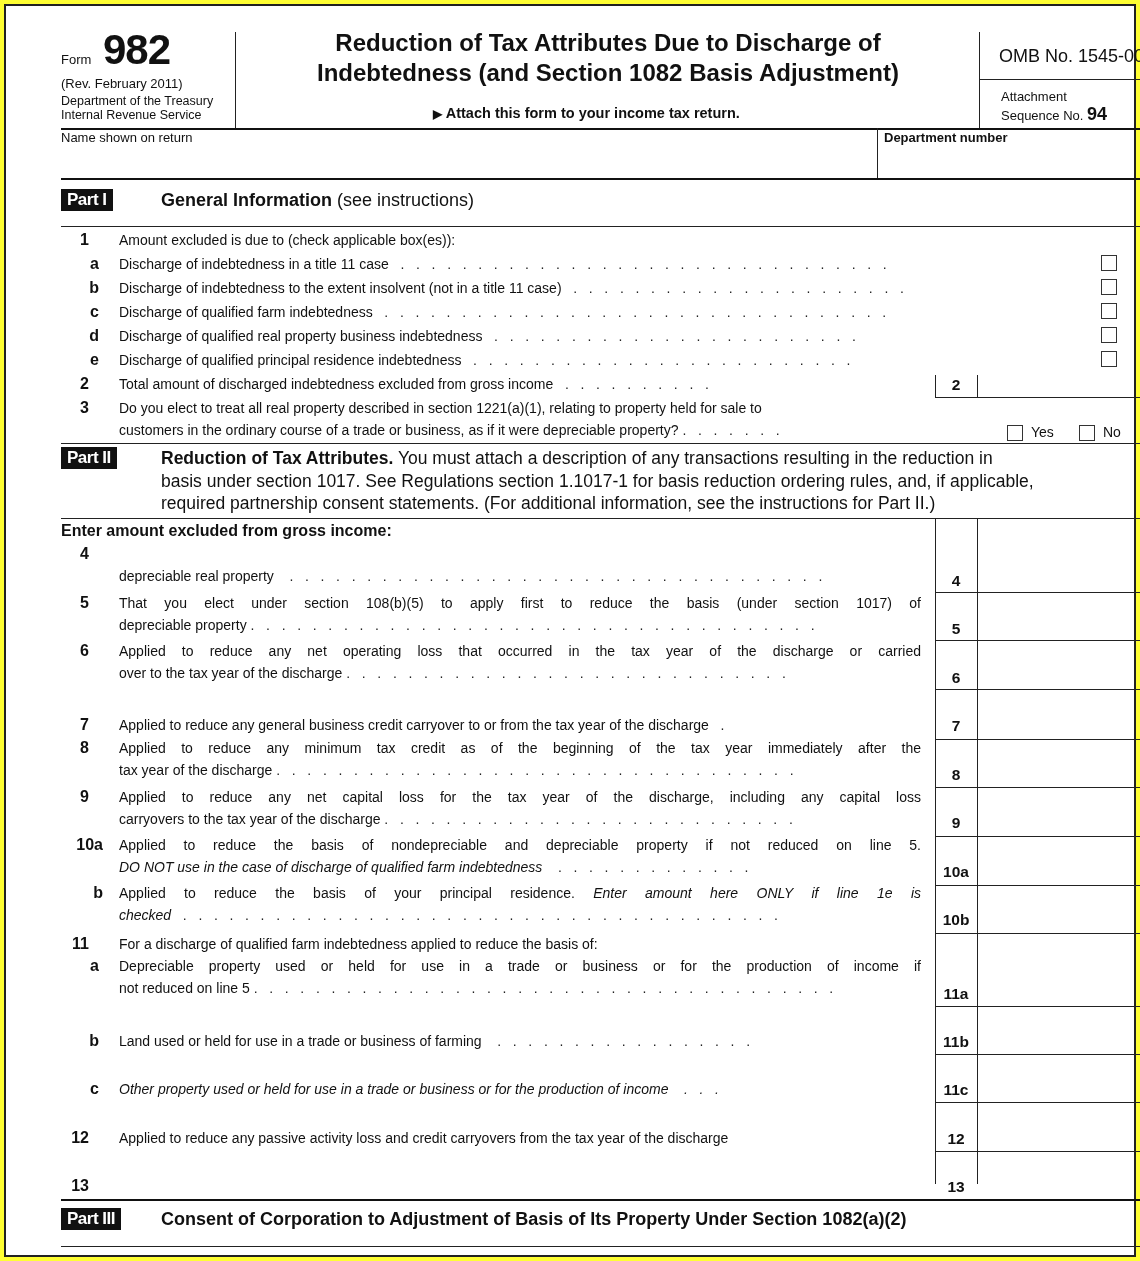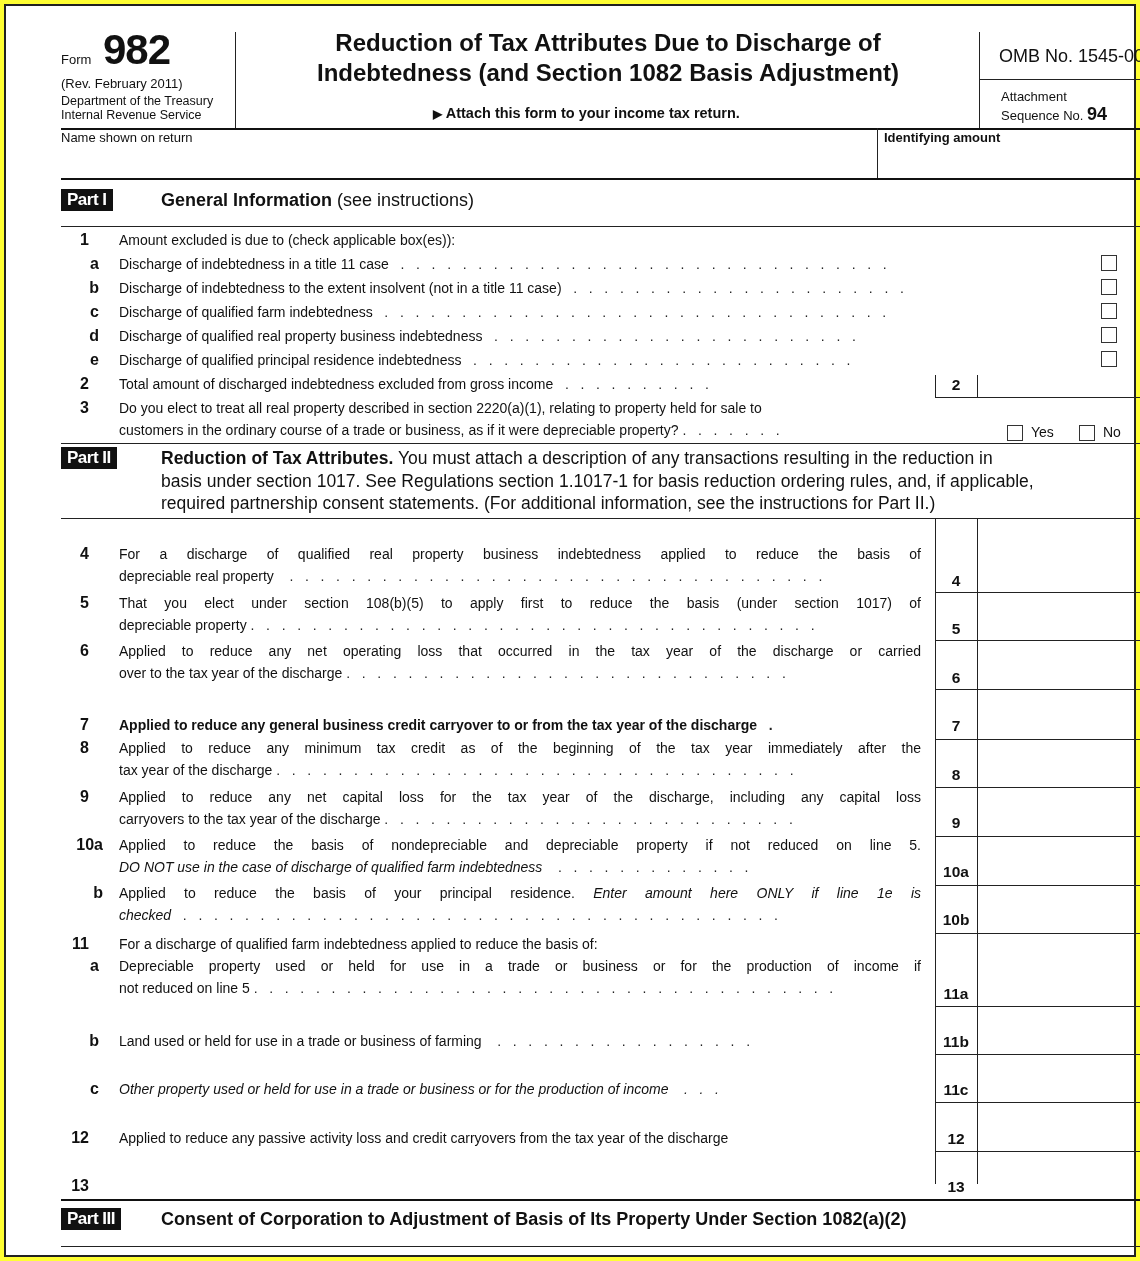--- a/index.html
+++ b/index.html
@@ -75,21 +75,21 @@
   <div class="abs label-sm" style="left:960px;top:98px;">
     <span>Sequence No.</span>
     <span class="seq-num">94</span>
   </div>
 
   <div class="hline thick" style="left:20px;top:122px;width:1092px;"></div>
 
   <div class="abs label-sm" style="left:20px;top:124px;">Name shown on return</div>
   <input class="amt" style="left: 20px; top: 140px; width: 810px; height: 28px;" type="text">
   <div class="vline" style="left:836px;top:122px;height:50px;"></div>
-  <div class="abs label-sm-b" style="left:843px;top:124px;">Identifying amount</div>
+  <div class="abs label-sm-b" style="left:843px;top:124px;">Department number</div>
   <input class="amt" style="left: 843px; top: 140px; width: 268px; height: 28px;" type="text">
   <div class="hline thick" style="left:20px;top:172px;width:1092px;"></div>
 
   <div class="part-badge" style="left:20px;top:183px;">Part I</div>
   <div class="abs part-title" style="left:120px;top:184px;">
     <b>General Information</b><span> (see instructions)</span>
   </div>
   <div class="hline" style="left:20px;top:220px;width:1092px;"></div>
 
   <div class="ln" style="left:8px;top:225px;">1</div>
@@ -117,61 +117,61 @@
 
   <div class="ln" style="left:8px;top:369px;">2</div>
   <div class="txt" style="left:78px;top:367px;"><span>Total amount of discharged indebtedness excluded from gross income</span><span class="dots">&nbsp;&nbsp;&nbsp;.&nbsp;&nbsp;&nbsp;.&nbsp;&nbsp;&nbsp;.&nbsp;&nbsp;&nbsp;.&nbsp;&nbsp;&nbsp;.&nbsp;&nbsp;&nbsp;.&nbsp;&nbsp;&nbsp;.&nbsp;&nbsp;&nbsp;.&nbsp;&nbsp;&nbsp;.&nbsp;&nbsp;&nbsp;.</span></div>
   <div class="vline" style="left:894px;top:369px;height:22px;"></div>
   <div class="boxlabel" style="left:894px;top:370px;">2</div>
   <div class="vline" style="left:936px;top:369px;height:22px;"></div>
   <input class="amt" style="left: 938px; top: 369px; width: 172px; height: 21px;" type="text" value="">
   <div class="hline" style="left:894px;top:391px;width:218px;"></div>
 
   <div class="ln" style="left:8px;top:393px;">3</div>
-  <div class="txt" style="left:78px;top:391px;">Do you elect to treat all real property described in section 2220(a)(1), relating to property held for sale to</div>
+  <div class="txt" style="left:78px;top:391px;">Do you elect to treat all real property described in section 1221(a)(1), relating to property held for sale to</div>
   <div class="txt" style="left:78px;top:413px;"><span>customers in the ordinary course of a trade or business, as if it were depreciable property?</span><span class="dots">&nbsp;.&nbsp;&nbsp;&nbsp;.&nbsp;&nbsp;&nbsp;.&nbsp;&nbsp;&nbsp;.&nbsp;&nbsp;&nbsp;.&nbsp;&nbsp;&nbsp;.&nbsp;&nbsp;&nbsp;.</span></div>
   <div class="chk" style="left:966px;top:419px;"></div>
   <div class="txt" style="left:990px;top:415px;">Yes</div>
   <div class="chk" style="left:1038px;top:419px;"></div>
   <div class="txt" style="left:1062px;top:415px;">No</div>
   <div class="hline" style="left:20px;top:437px;width:1092px;"></div>
 
   <div class="part-badge" style="left:20px;top:441px;">Part II</div>
   <div class="txt" style="left:120px;top:441px;font-size:17.5px;width:992px;"><b>Reduction of Tax Attributes.</b><span> You must attach a description of any transactions resulting in the reduction in</span></div>
   <div class="txt" style="left:120px;top:464px;font-size:17.5px;text-align:center;">basis under section 1017. See Regulations section 1.1017-1 for basis reduction ordering rules, and, if applicable,</div>
   <div class="txt" style="left:120px;top:486px;font-size:17.5px;">required partnership consent statements. (For additional information, see the instructions for Part II.)</div>
   <div class="hline" style="left:20px;top:512px;width:1092px;"></div>
 
+  <div class="txt" style="left:20px;top:514px;font-weight:bold;font-size:16px;">Enter amount excluded from gross income:</div>
 
   <div class="vline" style="left:894px;top:512px;height:666px;"></div>
   <div class="vline" style="left:936px;top:512px;height:666px;"></div>
 
   <div class="ln" style="left:8px;top:539px;">4</div>
-  <div class="txt just" style="left:78px;top:537px;width:802px;">For a discharge of qualified real property business indebtedness applied to reduce the basis of</div>
   <div class="txt" style="left:78px;top:559px;"><span>depreciable real property</span><span class="dots">&nbsp;&nbsp;&nbsp;&nbsp;.&nbsp;&nbsp;&nbsp;.&nbsp;&nbsp;&nbsp;.&nbsp;&nbsp;&nbsp;.&nbsp;&nbsp;&nbsp;.&nbsp;&nbsp;&nbsp;.&nbsp;&nbsp;&nbsp;.&nbsp;&nbsp;&nbsp;.&nbsp;&nbsp;&nbsp;.&nbsp;&nbsp;&nbsp;.&nbsp;&nbsp;&nbsp;.&nbsp;&nbsp;&nbsp;.&nbsp;&nbsp;&nbsp;.&nbsp;&nbsp;&nbsp;.&nbsp;&nbsp;&nbsp;.&nbsp;&nbsp;&nbsp;.&nbsp;&nbsp;&nbsp;.&nbsp;&nbsp;&nbsp;.&nbsp;&nbsp;&nbsp;.&nbsp;&nbsp;&nbsp;.&nbsp;&nbsp;&nbsp;.&nbsp;&nbsp;&nbsp;.&nbsp;&nbsp;&nbsp;.&nbsp;&nbsp;&nbsp;.&nbsp;&nbsp;&nbsp;.&nbsp;&nbsp;&nbsp;.&nbsp;&nbsp;&nbsp;.&nbsp;&nbsp;&nbsp;.&nbsp;&nbsp;&nbsp;.&nbsp;&nbsp;&nbsp;.&nbsp;&nbsp;&nbsp;.&nbsp;&nbsp;&nbsp;.&nbsp;&nbsp;&nbsp;.&nbsp;&nbsp;&nbsp;.&nbsp;&nbsp;&nbsp;.</span></div>
   <div class="boxlabel" style="left:894px;top:566px;">4</div>
   <input class="amt" style="left: 938px; top: 540px; width: 172px; height: 44px;" type="text" value="">
   <div class="hline" style="left:894px;top:586px;width:218px;"></div>
 
   <div class="ln" style="left:8px;top:588px;">5</div>
   <div class="txt just" style="left:78px;top:586px;width:802px;">That you elect under section 108(b)(5) to apply first to reduce the basis (under section 1017) of</div>
   <div class="txt" style="left:78px;top:608px;"><span>depreciable property</span><span class="dots">&nbsp;.&nbsp;&nbsp;&nbsp;.&nbsp;&nbsp;&nbsp;.&nbsp;&nbsp;&nbsp;.&nbsp;&nbsp;&nbsp;.&nbsp;&nbsp;&nbsp;.&nbsp;&nbsp;&nbsp;.&nbsp;&nbsp;&nbsp;.&nbsp;&nbsp;&nbsp;.&nbsp;&nbsp;&nbsp;.&nbsp;&nbsp;&nbsp;.&nbsp;&nbsp;&nbsp;.&nbsp;&nbsp;&nbsp;.&nbsp;&nbsp;&nbsp;.&nbsp;&nbsp;&nbsp;.&nbsp;&nbsp;&nbsp;.&nbsp;&nbsp;&nbsp;.&nbsp;&nbsp;&nbsp;.&nbsp;&nbsp;&nbsp;.&nbsp;&nbsp;&nbsp;.&nbsp;&nbsp;&nbsp;.&nbsp;&nbsp;&nbsp;.&nbsp;&nbsp;&nbsp;.&nbsp;&nbsp;&nbsp;.&nbsp;&nbsp;&nbsp;.&nbsp;&nbsp;&nbsp;.&nbsp;&nbsp;&nbsp;.&nbsp;&nbsp;&nbsp;.&nbsp;&nbsp;&nbsp;.&nbsp;&nbsp;&nbsp;.&nbsp;&nbsp;&nbsp;.&nbsp;&nbsp;&nbsp;.&nbsp;&nbsp;&nbsp;.&nbsp;&nbsp;&nbsp;.&nbsp;&nbsp;&nbsp;.&nbsp;&nbsp;&nbsp;.&nbsp;&nbsp;&nbsp;.</span></div>
   <div class="boxlabel" style="left:894px;top:614px;">5</div>
   <input class="amt" style="left: 938px; top: 588px; width: 172px; height: 44px;" type="text" value="">
   <div class="hline" style="left:894px;top:634px;width:218px;"></div>
 
   <div class="ln" style="left:8px;top:636px;">6</div>
   <div class="txt just" style="left:78px;top:634px;width:802px;">Applied to reduce any net operating loss that occurred in the tax year of the discharge or carried</div>
   <div class="txt" style="left:78px;top:656px;"><span>over to the tax year of the discharge</span><span class="dots">&nbsp;.&nbsp;&nbsp;&nbsp;.&nbsp;&nbsp;&nbsp;.&nbsp;&nbsp;&nbsp;.&nbsp;&nbsp;&nbsp;.&nbsp;&nbsp;&nbsp;.&nbsp;&nbsp;&nbsp;.&nbsp;&nbsp;&nbsp;.&nbsp;&nbsp;&nbsp;.&nbsp;&nbsp;&nbsp;.&nbsp;&nbsp;&nbsp;.&nbsp;&nbsp;&nbsp;.&nbsp;&nbsp;&nbsp;.&nbsp;&nbsp;&nbsp;.&nbsp;&nbsp;&nbsp;.&nbsp;&nbsp;&nbsp;.&nbsp;&nbsp;&nbsp;.&nbsp;&nbsp;&nbsp;.&nbsp;&nbsp;&nbsp;.&nbsp;&nbsp;&nbsp;.&nbsp;&nbsp;&nbsp;.&nbsp;&nbsp;&nbsp;.&nbsp;&nbsp;&nbsp;.&nbsp;&nbsp;&nbsp;.&nbsp;&nbsp;&nbsp;.&nbsp;&nbsp;&nbsp;.&nbsp;&nbsp;&nbsp;.&nbsp;&nbsp;&nbsp;.&nbsp;&nbsp;&nbsp;.</span></div>
   <div class="boxlabel" style="left:894px;top:663px;">6</div>
   <input class="amt" style="left: 938px; top: 636px; width: 172px; height: 45px;" type="text" value="">
   <div class="hline" style="left:894px;top:683px;width:218px;"></div>
 
   <div class="ln" style="left:8px;top:710px;">7</div>
-  <div class="txt" style="left:78px;top:708px;font-weight:bold;"><span>Applied to reduce any general business credit carryover to or from the tax year of the discharge</span><span class="dots">&nbsp;&nbsp;&nbsp;.</span></div>
+  <div class="txt" style="left:78px;top:708px;"><span>Applied to reduce any general business credit carryover to or from the tax year of the discharge</span><span class="dots">&nbsp;&nbsp;&nbsp;.</span></div>
   <div class="boxlabel" style="left:894px;top:711px;">7</div>
   <input class="amt" style="left: 938px; top: 685px; width: 172px; height: 46px;" type="text" value="">
   <div class="hline" style="left:894px;top:733px;width:218px;"></div>
 
   <div class="ln" style="left:8px;top:733px;">8</div>
   <div class="txt just" style="left:78px;top:731px;width:802px;">Applied to reduce any minimum tax credit as of the beginning of the tax year immediately after the</div>
   <div class="txt" style="left:78px;top:753px;"><span>tax year of the discharge</span><span class="dots">&nbsp;.&nbsp;&nbsp;&nbsp;.&nbsp;&nbsp;&nbsp;.&nbsp;&nbsp;&nbsp;.&nbsp;&nbsp;&nbsp;.&nbsp;&nbsp;&nbsp;.&nbsp;&nbsp;&nbsp;.&nbsp;&nbsp;&nbsp;.&nbsp;&nbsp;&nbsp;.&nbsp;&nbsp;&nbsp;.&nbsp;&nbsp;&nbsp;.&nbsp;&nbsp;&nbsp;.&nbsp;&nbsp;&nbsp;.&nbsp;&nbsp;&nbsp;.&nbsp;&nbsp;&nbsp;.&nbsp;&nbsp;&nbsp;.&nbsp;&nbsp;&nbsp;.&nbsp;&nbsp;&nbsp;.&nbsp;&nbsp;&nbsp;.&nbsp;&nbsp;&nbsp;.&nbsp;&nbsp;&nbsp;.&nbsp;&nbsp;&nbsp;.&nbsp;&nbsp;&nbsp;.&nbsp;&nbsp;&nbsp;.&nbsp;&nbsp;&nbsp;.&nbsp;&nbsp;&nbsp;.&nbsp;&nbsp;&nbsp;.&nbsp;&nbsp;&nbsp;.&nbsp;&nbsp;&nbsp;.&nbsp;&nbsp;&nbsp;.&nbsp;&nbsp;&nbsp;.&nbsp;&nbsp;&nbsp;.&nbsp;&nbsp;&nbsp;.&nbsp;&nbsp;&nbsp;.</span></div>
   <div class="boxlabel" style="left:894px;top:760px;">8</div>
   <input class="amt" style="left: 938px; top: 735px; width: 172px; height: 44px;" type="text" value="">
   <div class="hline" style="left:894px;top:781px;width:218px;"></div>

